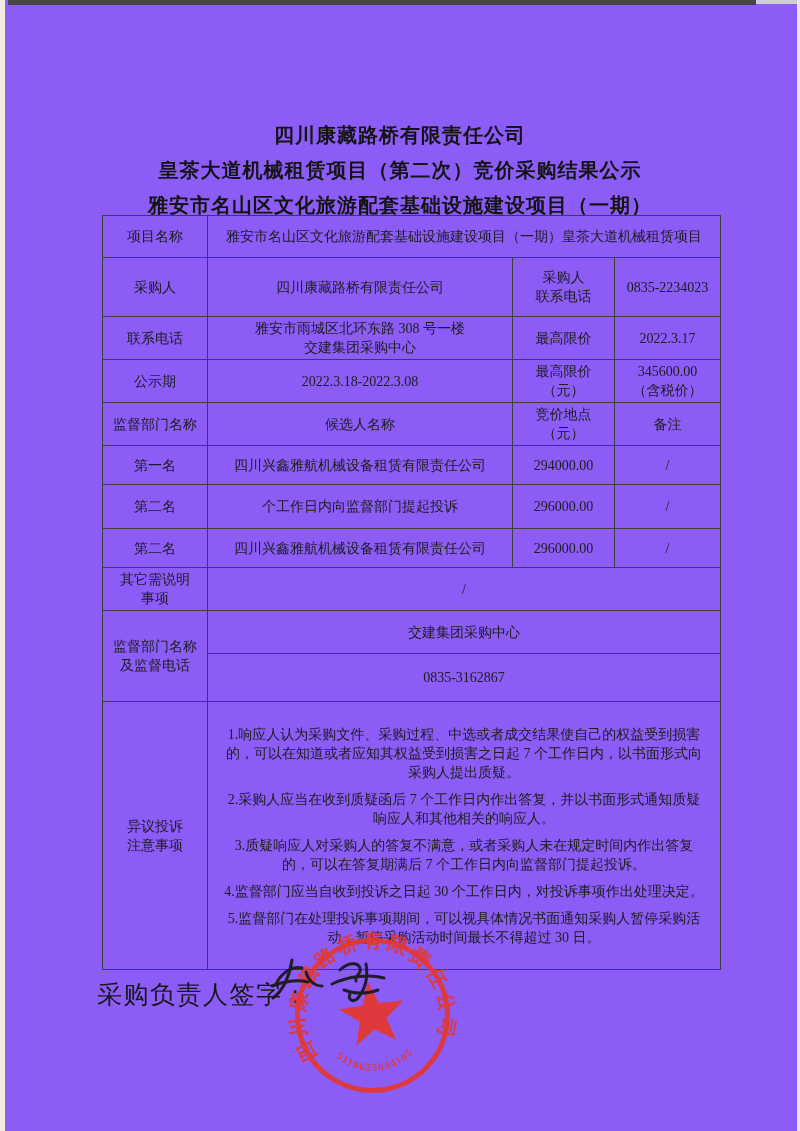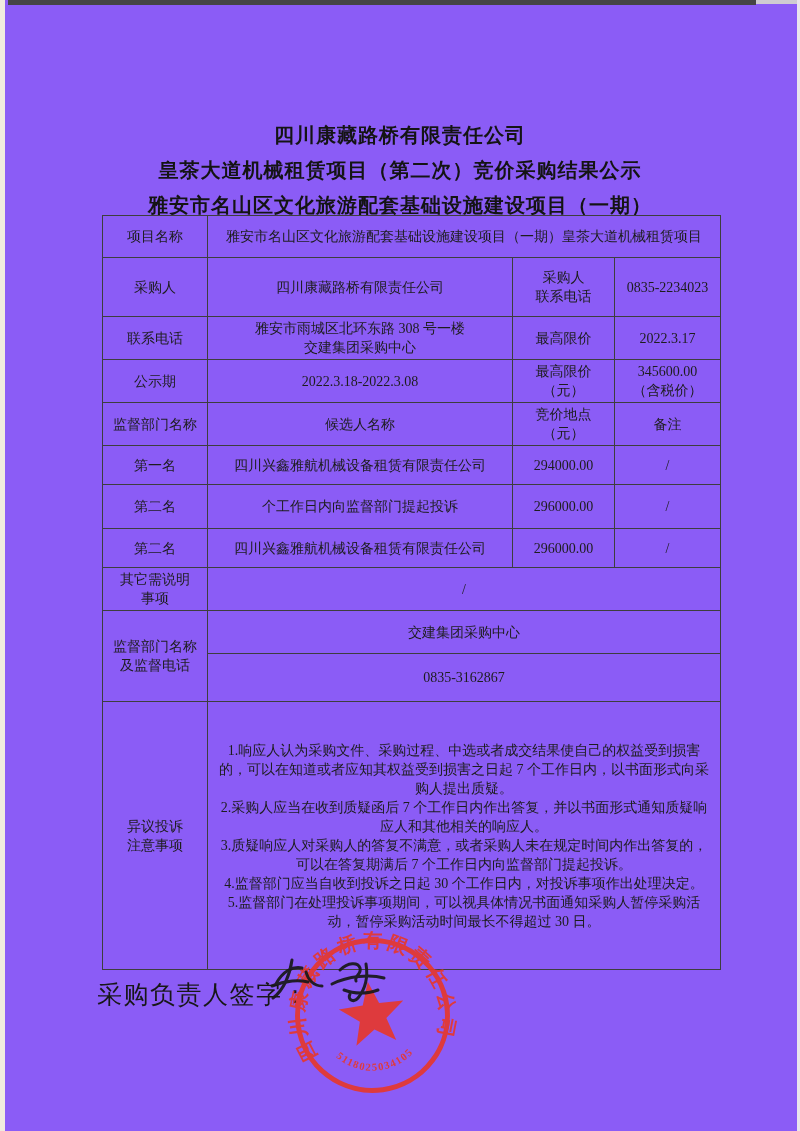--- a/index.html
+++ b/index.html
@@ -30,21 +30,21 @@
     border:1px solid #3e3e3e;
     font-size:14px;text-align:center;vertical-align:middle;
     padding:2px 6px;line-height:19px;
   }
   td.preline{white-space:pre-line;}
   td.val-left{text-align:left;padding-left:10px;}
   td.notice-cell{
     text-align:left;vertical-align:middle;
     padding:8px 12px 8px 10px;line-height:23px;font-size:14px;
   }
-  .notice-item{margin:0;text-align:center;}
+  .notice-item{margin:8px;text-align:center;}
 
   .sign-label{
     position:absolute;left:97px;top:978px;
     font-size:25px;letter-spacing:1.5px;color:#171717;
   }
   .signature-svg{position:absolute;left:260px;top:948px;z-index:6;}
   .stamp-svg{position:absolute;left:287px;top:930px;z-index:5;opacity:.9;}
   .stamp-text{font-family:"Liberation Serif","DejaVu Serif",serif;font-weight:700;}
 </style>
 </head>

